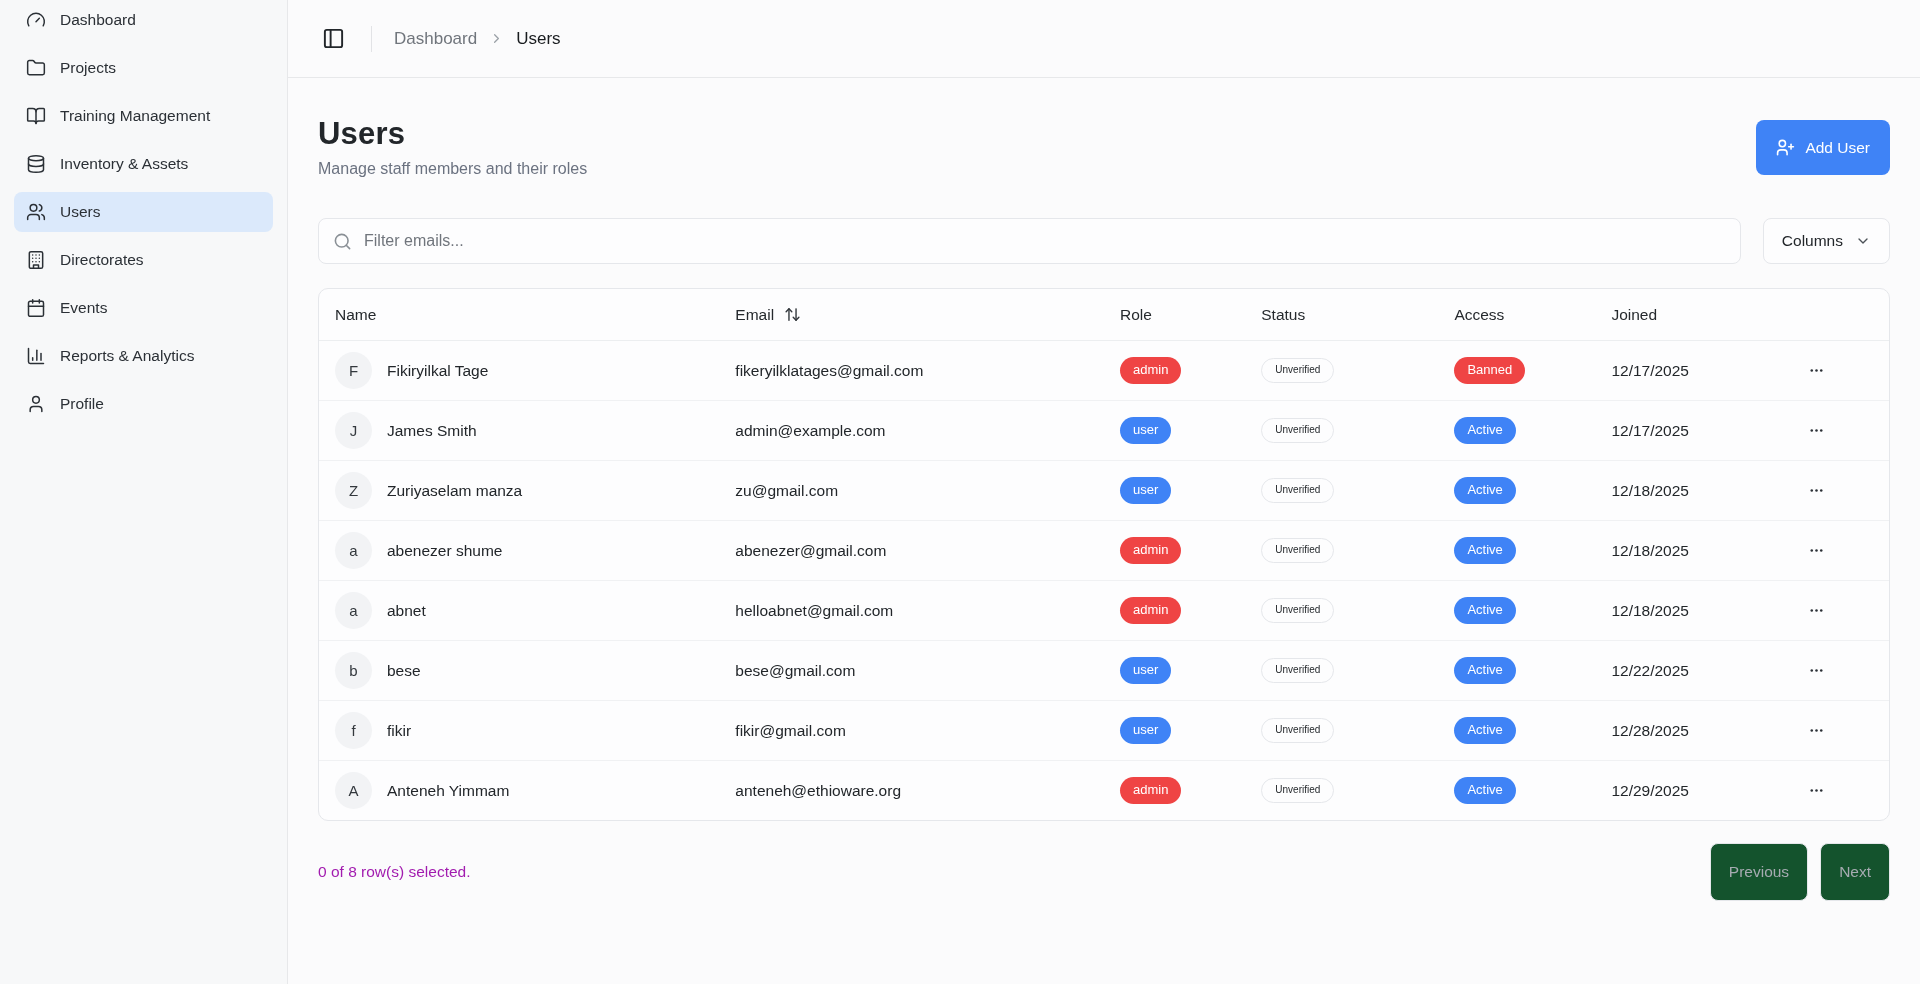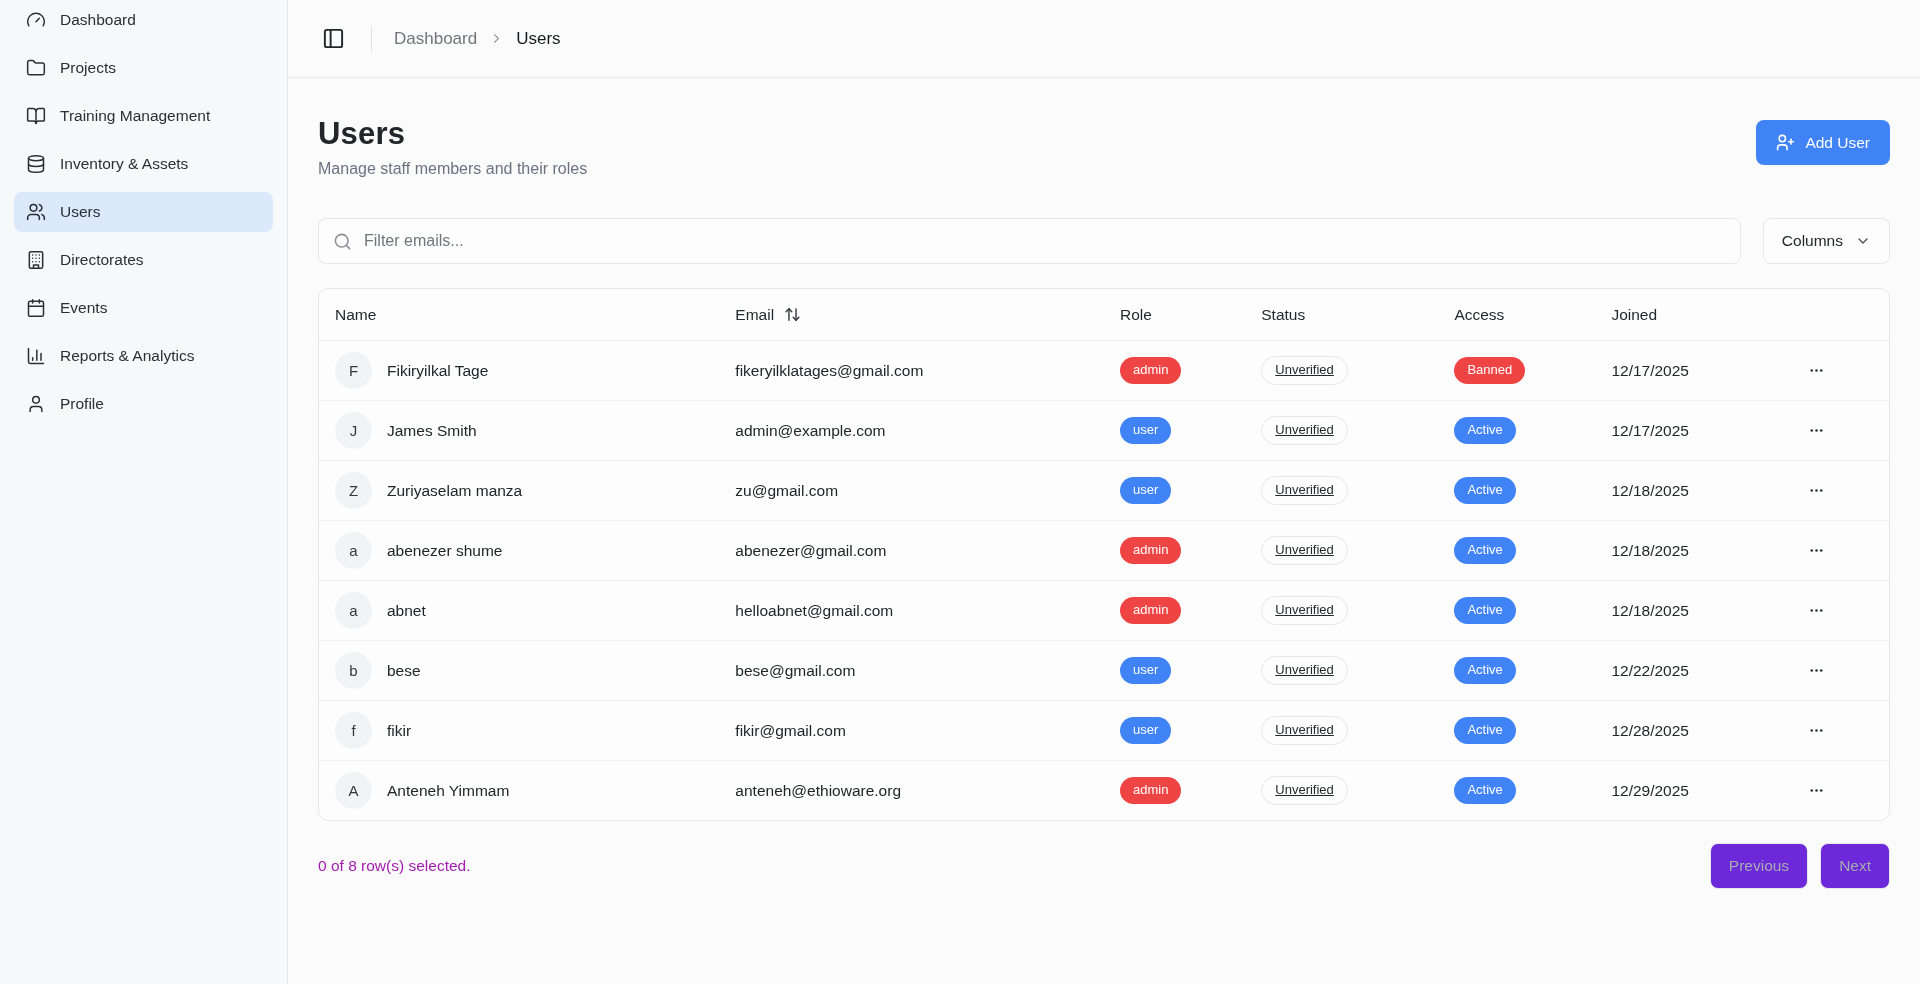--- a/index.html
+++ b/index.html
@@ -67,21 +67,21 @@
 
   .content { flex: 1; padding: 0 30px; overflow: hidden; }
 
   .page-header { margin-top: 38px; display: flex; justify-content: space-between; align-items: flex-start; }
   .page-title { font-size: 31px; font-weight: 700; color: #22262a; letter-spacing: 0.2px; }
   .page-subtitle { margin-top: 8px; font-size: 16px; color: var(--muted); }
   .btn-primary {
     display: flex; align-items: center; gap: 10px;
     background: var(--accent); color: #fff;
     border: none; border-radius: 8px;
-    padding: 0 20px; height: 45px;
+    padding: 0 20px; height: 55px;
     font-size: 15.5px; font-family: inherit;
     cursor: pointer; margin-top: 4px;
   }
 
   .toolbar { margin-top: 40px; display: flex; align-items: center; gap: 22px; }
   .filter-wrap {
     flex: 1; position: relative;
     display: flex; align-items: center;
     background: #fdfdfe; border: 1px solid var(--border); border-radius: 8px;
     height: 46px; padding: 0 14px;
@@ -129,30 +129,30 @@
     background: #f2f3f5; color: #33383d;
     display: flex; align-items: center; justify-content: center;
     font-size: 15px; flex-shrink: 0;
   }
   .badge {
     display: inline-block; padding: 5px 13px; border-radius: 999px;
     font-size: 13px; line-height: 1.25;
   }
   .badge.primary { background: var(--accent); color: #fff; }
   .badge.danger { background: var(--danger); color: #fff; }
-  .badge.outline { background: transparent; border: 1px solid var(--border); color: #25292d; font-size: 13px; text-decoration: underline; }
+  .badge.outline { background: transparent; border: 1px solid var(--border); color: #25292d; font-size: 10px; }
   .dots-btn { background: none; border: none; cursor: pointer; color: #2b3036; padding: 4px; }
 
   
   .table-footer { margin-top: 22px; display: flex; align-items: center; justify-content: space-between; }
   .selection-text { font-size: 15.5px; color: #a21caf; }
   .pager { display: flex; gap: 12px; }
   .pager-btn {
-    background: #6d28d9; border: 1px solid var(--border); border-radius: 8px;
-    padding: 0 18px; height: 46px; font-size: 15.5px; font-family: inherit;
+    background: #14532d; border: 1px solid var(--border); border-radius: 8px;
+    padding: 0 18px; height: 58px; font-size: 15.5px; font-family: inherit;
     color: #a6abb1; cursor: pointer;
   }
 </style>
 </head>
 <body>
 
 <aside class="sidebar">
   <nav class="nav" id="nav-list">
   <div class="nav-item">
     <span class="nav-icon">

